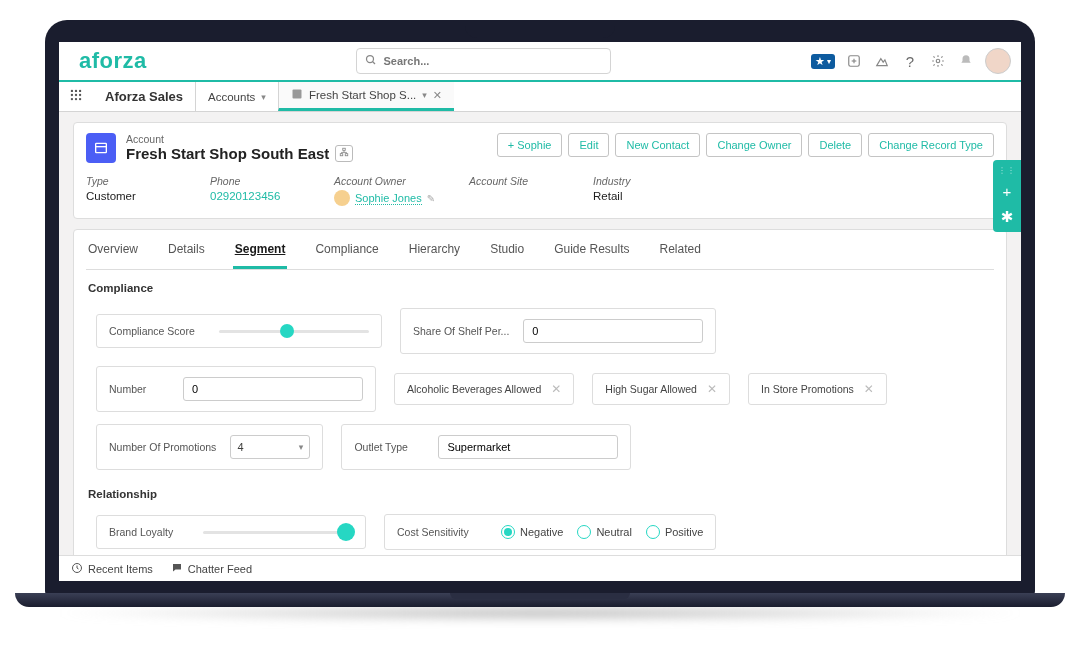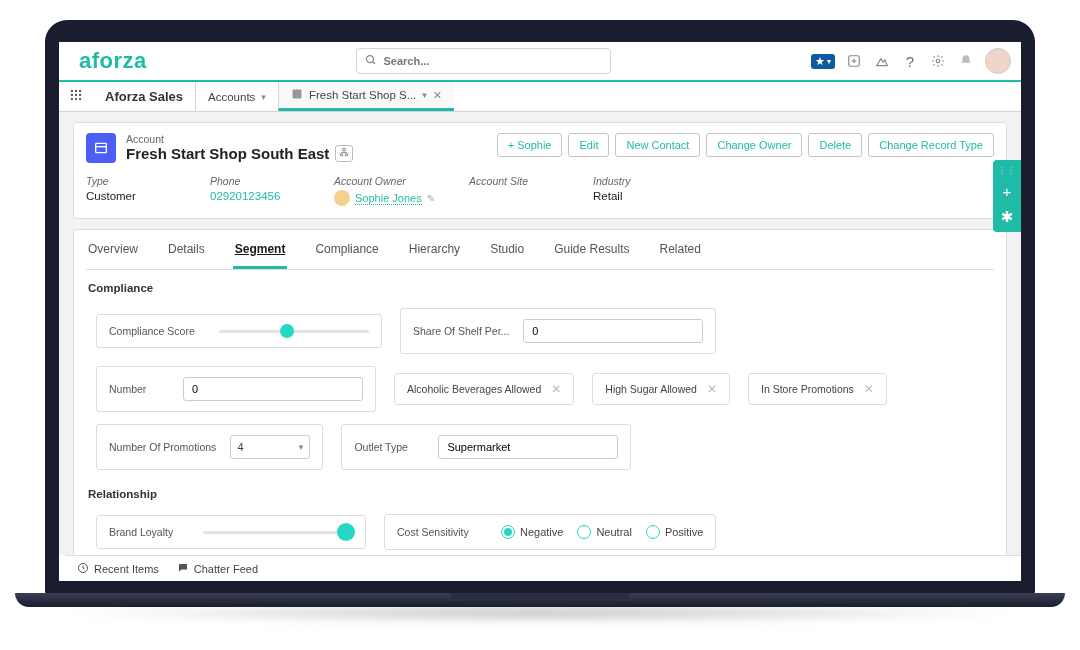--- a/index.html
+++ b/index.html
@@ -76,21 +76,21 @@
 .tag-x { color:#bbb; font-size:12px; cursor:pointer;}
 
 .radio-grp { display:flex; gap:14px; align-items:flex-start;}
 .radio { display:flex; align-items:center; gap:5px; font-size:11px; color:#444;}
 .radio .dot { width:14px; height:14px; border:1.5px solid #26d7c3; border-radius:50%; display:inline-block; position:relative;}
 .radio.checked .dot::after{ content:""; position:absolute; inset:2px; background:#26d7c3; border-radius:50%;}
 
 .right-rail { position:absolute; right:0; top:48px; width:28px; background:#1fbba6; border-radius:4px 0 0 4px; display:flex; flex-direction:column; align-items:center; padding:6px 0; gap:8px; color:#fff; font-size:15px;}
 .right-rail .handle { font-size:8px; letter-spacing:1px; opacity:.6;}
 
-.footer { height:26px; border-top:1px solid #ddd; background:#fff; display:flex; align-items:center; gap:18px; padding:0 12px; font-size:11px; color:#444;margin-left:6px;}
+.footer { height:26px; border-top:1px solid #ddd; background:#fff; display:flex; align-items:center; gap:18px; padding:0 12px; font-size:11px; color:#444;}
 .footer .fi { display:flex; align-items:center; gap:5px;}
 
 </style>
 </head>
 <body>
 
 <div class="laptop-frame">
   <div class="laptop-bezel">
     <div class="notch"></div>
     <div class="screen">

